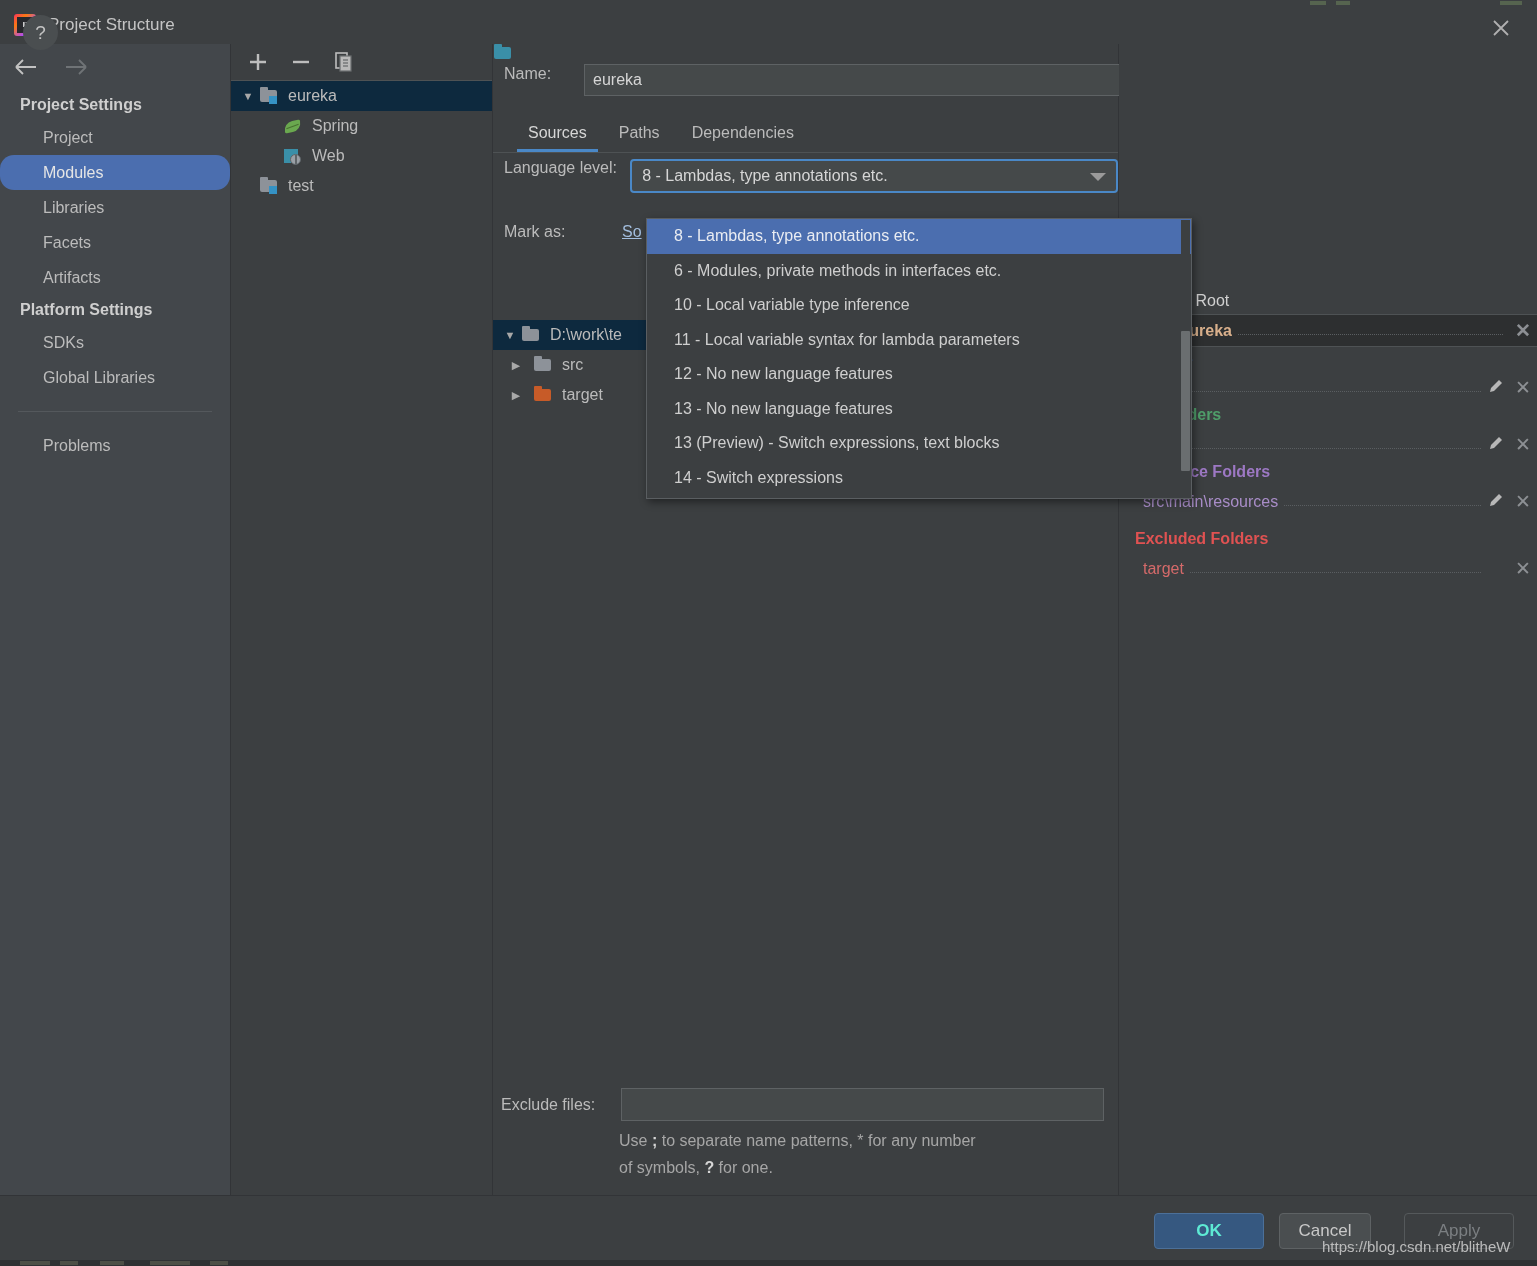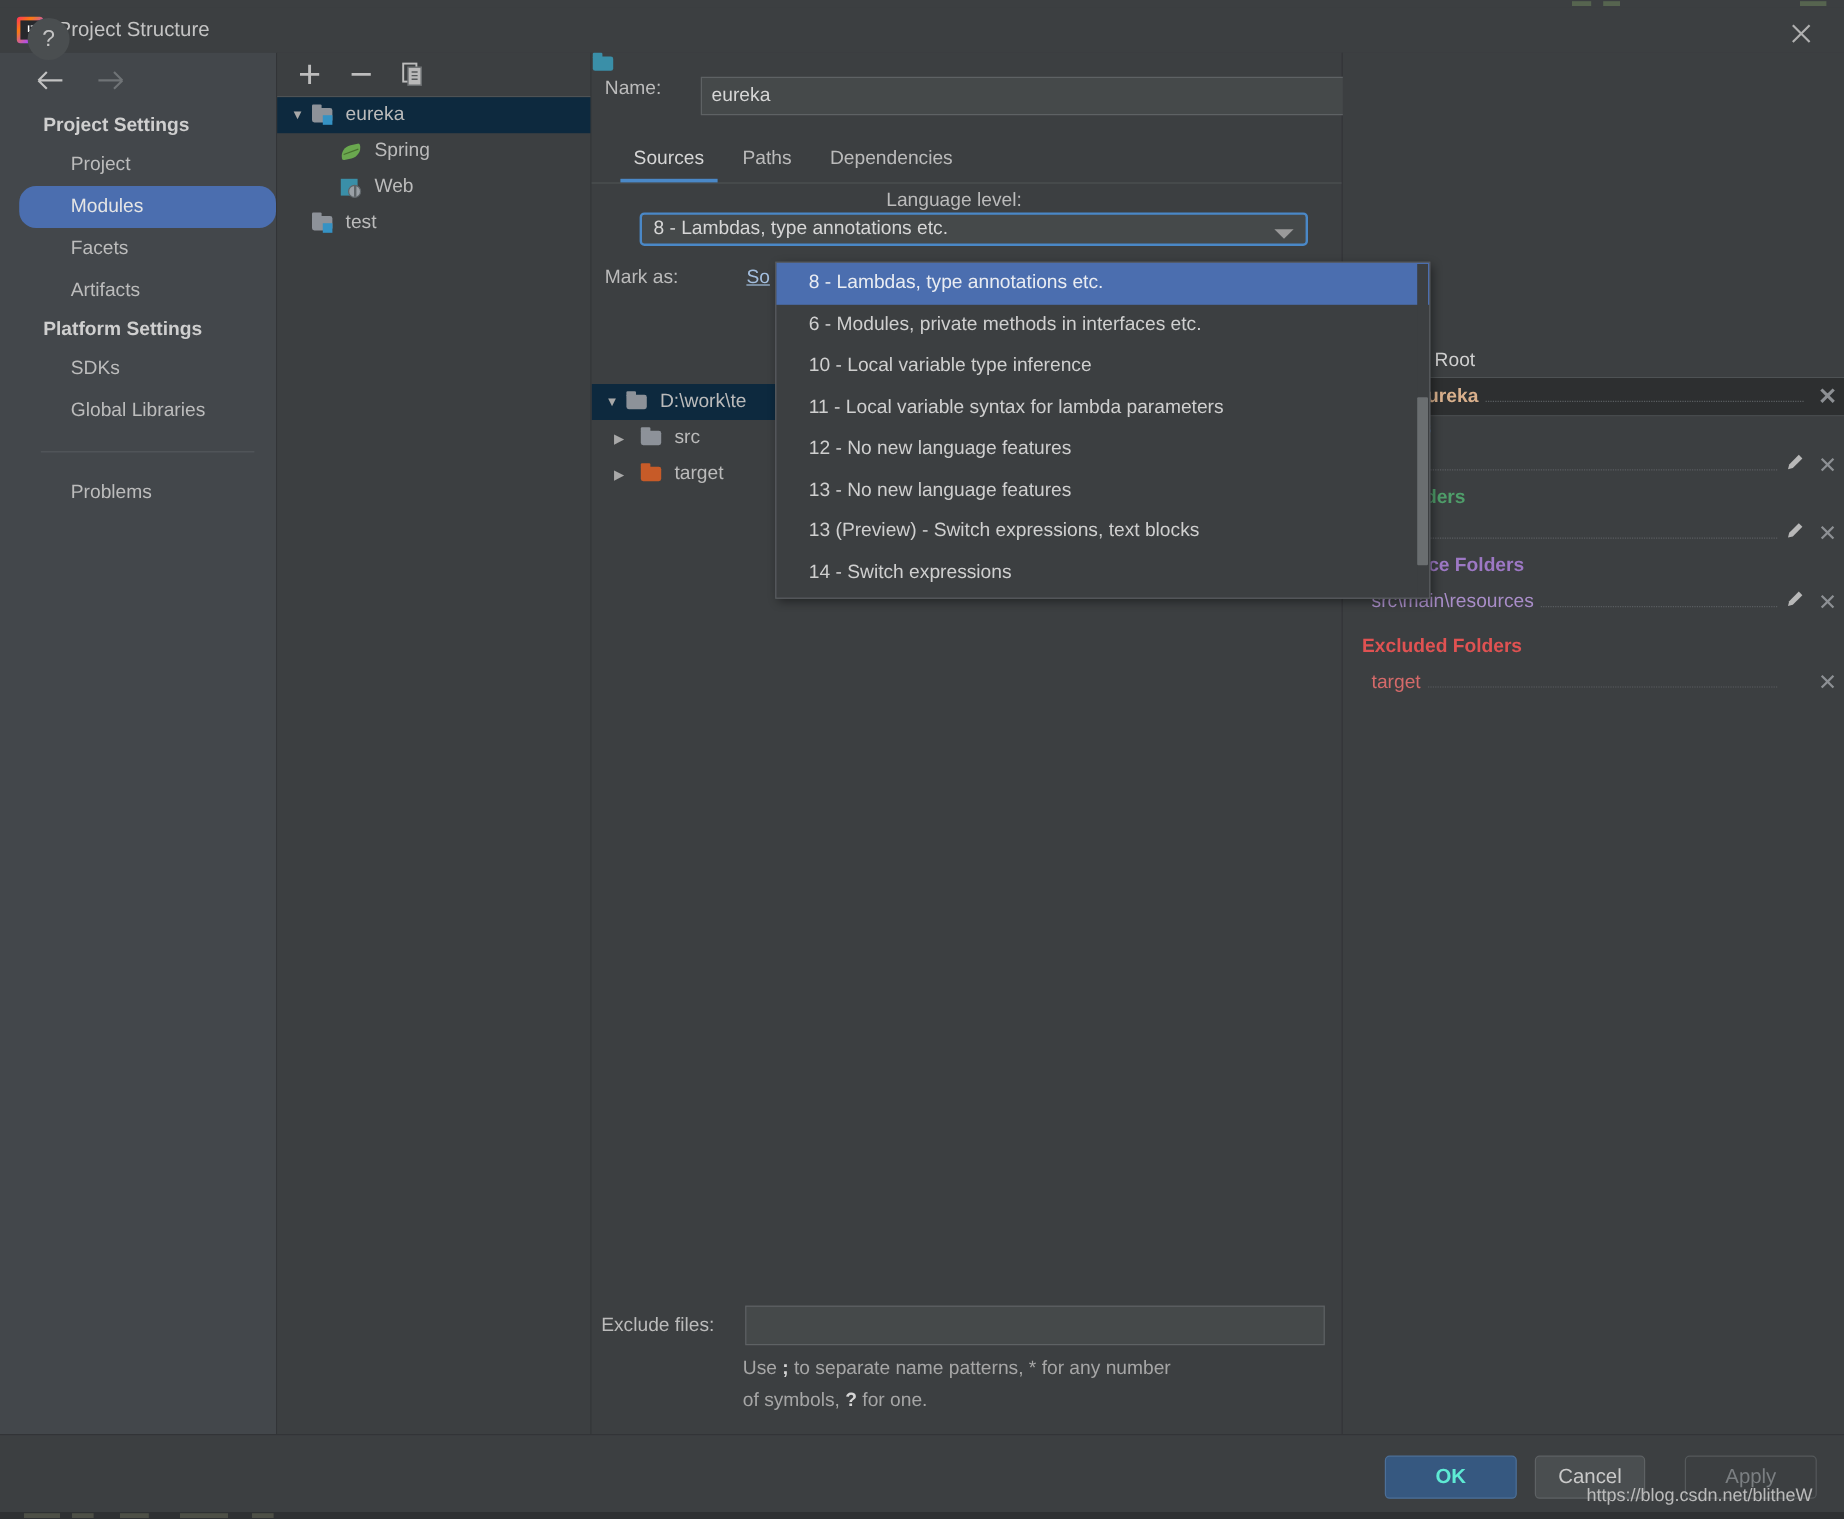--- a/index.html
+++ b/index.html
@@ -45,21 +45,20 @@
     position: absolute; right: 24px; top: 10px;
     width: 24px; height: 24px; cursor: pointer;
   }
   .win-close svg { display:block; }
 
   
   .sidebar {
     position: absolute; left: 0; top: 44px; width: 231px; height: 1151px;
     background: #43474b;
     border-right: 1px solid #323437;
-    padding-left: 16px;
   }
   .nav-arrows { height: 46px; display: flex; align-items: center; padding-left: 12px; gap: 22px; }
   .nav-arrows .arr { width: 28px; height: 26px; cursor: pointer; }
   .sidebar .group-title {
     font-size: 16px; font-weight: bold; color: #cfcfcf;
     padding: 6px 0 6px 20px;
   }
   .sidebar .nav-item {
     font-size: 16px; color: #bcbcbc; padding: 6px 0 6px 43px; cursor: pointer;
     line-height: 23px;
@@ -134,21 +133,21 @@
     font-size: 16px; color: #bbb; padding: 0 16px 10px 16px; cursor: pointer;
     position: relative;
   }
   .tab.active { color: #d6d6d6; }
   .tab.active::after {
     content:""; position:absolute; left: 5px; right: 5px; bottom: 0;
     height: 3px; background: #4a88c7;
   }
   .tabs-underline { height:1px; background:#4e5254; margin: 0; }
 
-  .lang-row { display:flex; align-items:center; height: 46px; padding-left:11px; margin-top: 6px; flex-direction: column; }
+  .lang-row { display:flex; height: 46px; padding-left:11px; margin-top: 6px; }
   .lang-row .lbl { font-size:16px; color:#bbb; width: 145px; }
   .combo {
     position: relative; width: 557px; height: 34px;
     background:#45494a; border: 2px solid #4a88c7; border-radius: 4px;
     display:flex; align-items:center; padding: 0 10px;
     font-size:16px; color:#d6d6d6; cursor: pointer;
   }
   .combo .caret {
     position:absolute; right: 10px; top: 12px;
     width:0;height:0; border-left:8px solid transparent; border-right:8px solid transparent;
@@ -290,20 +289,21 @@
     <div class="arr">
       <svg width="28" height="26" viewBox="0 0 28 26">
         <path d="M4 13 H24 M24 13 L17 6 M24 13 L17 20" stroke="#6f7376" stroke-width="1.8" fill="none"></path>
       </svg>
     </div>
   </div>
 
   <div class="group-title">Project Settings</div>
   <div class="nav-item">Project</div>
   <div class="nav-item selected">Modules</div>
+  <div class="nav-item">Libraries</div>
   <div class="nav-item">Facets</div>
   <div class="nav-item">Artifacts</div>
 
   <div class="group-title">Platform Settings</div>
   <div class="nav-item">SDKs</div>
   <div class="nav-item">Global Libraries</div>
 
   <div class="sep"></div>
 
   <div class="nav-item">Problems</div>

